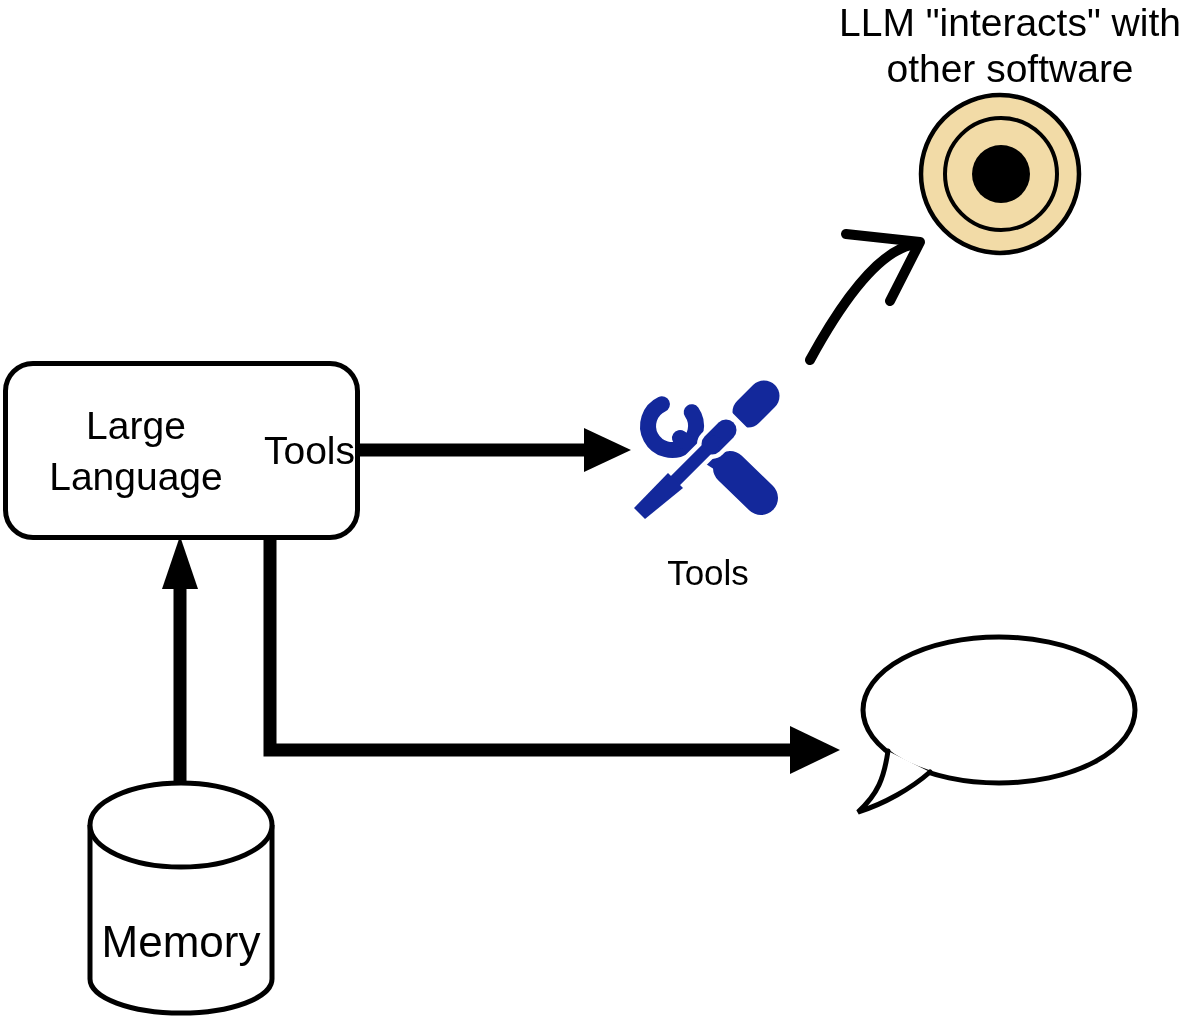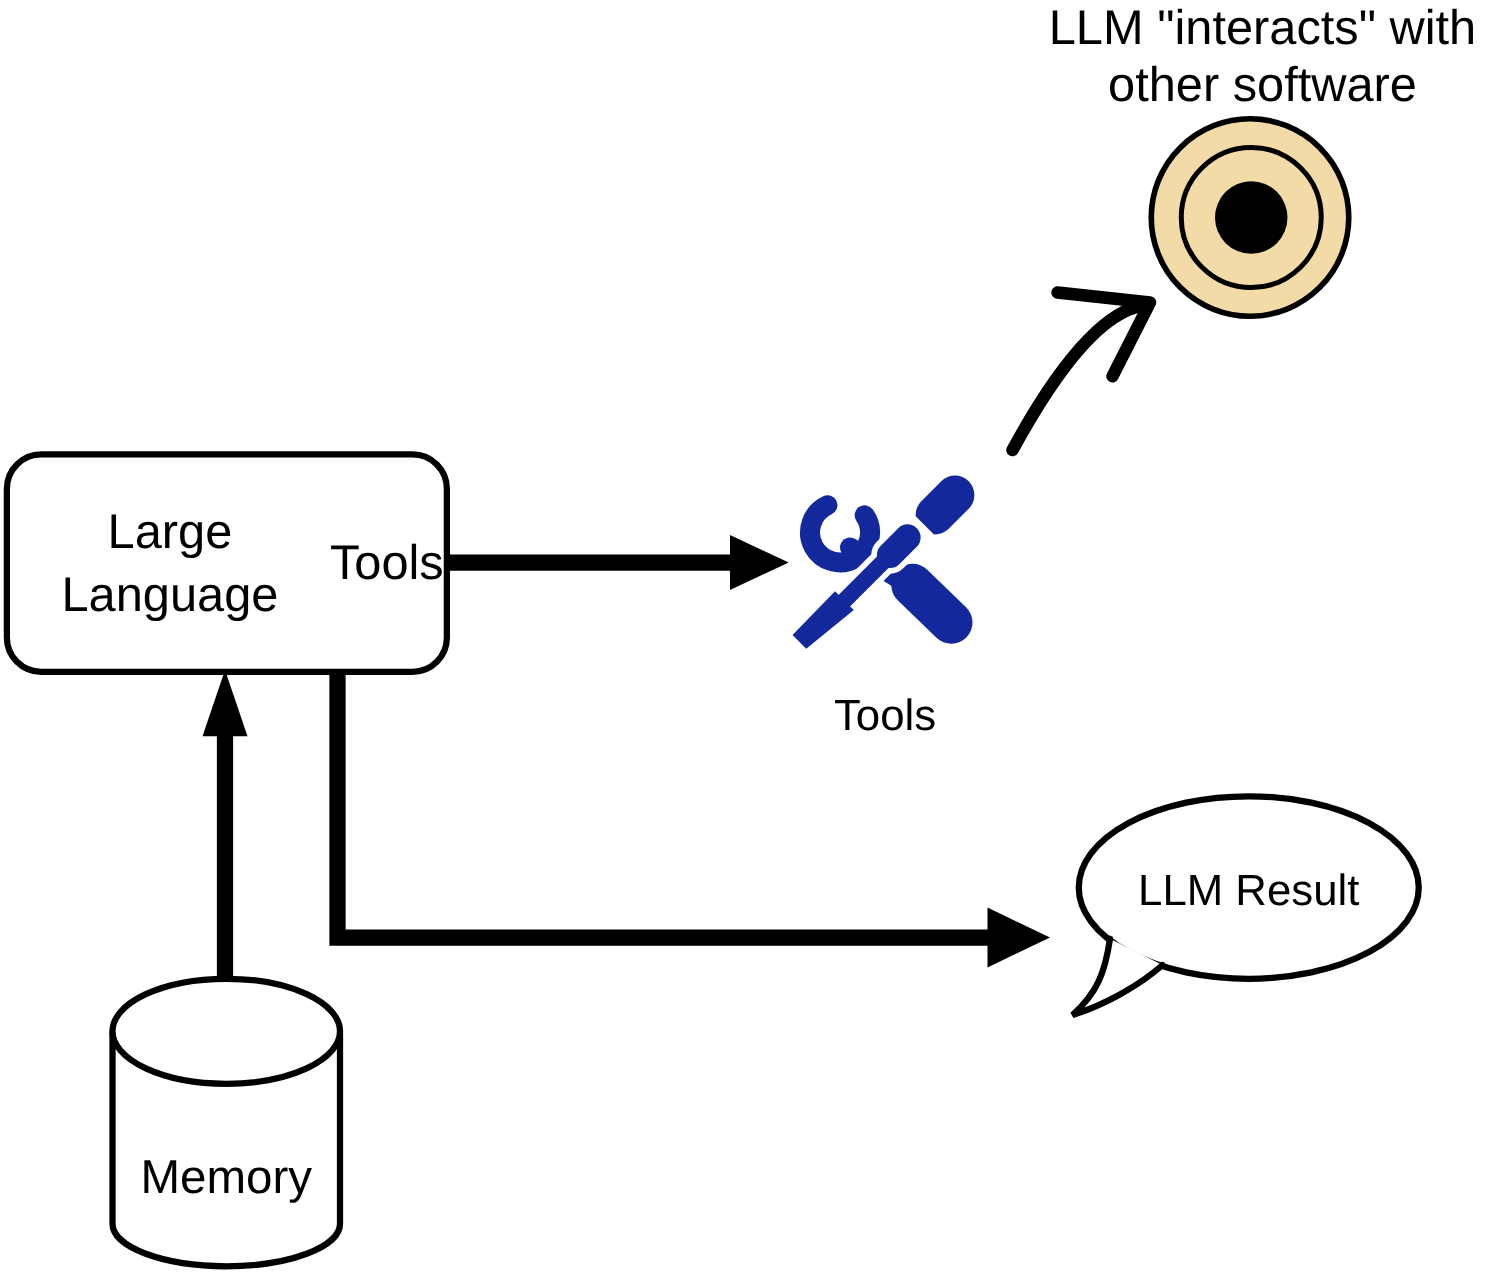--- a/index.html
+++ b/index.html
@@ -60,21 +60,21 @@
     top: 536px;
     width: 200px;
     font-size: 35px;
     line-height: 38px;
     margin-top: 18px;
   }
   .memory-label {
     left: 90px;
     top: 923px;
     width: 182px;
-    font-size: 38px;
+    font-size: 44px;
     line-height: 38px;
   }
   .result-label {
     left: 849px;
     top: 694px;
     width: 300px;
     font-size: 35px;
     line-height: 38px;
   }
 </style>
@@ -150,15 +150,14 @@
 
   <div class="llm-box">
     <span>Large Language</span>
     <span>Tools</span>
   </div>
 
   <div class="label tools-label">Tools</div>
 
   <div class="label memory-label">Memory</div>
 
-  <div class="label result-label">LLM Result</div>
 
 </div>
 
 </body></html>

